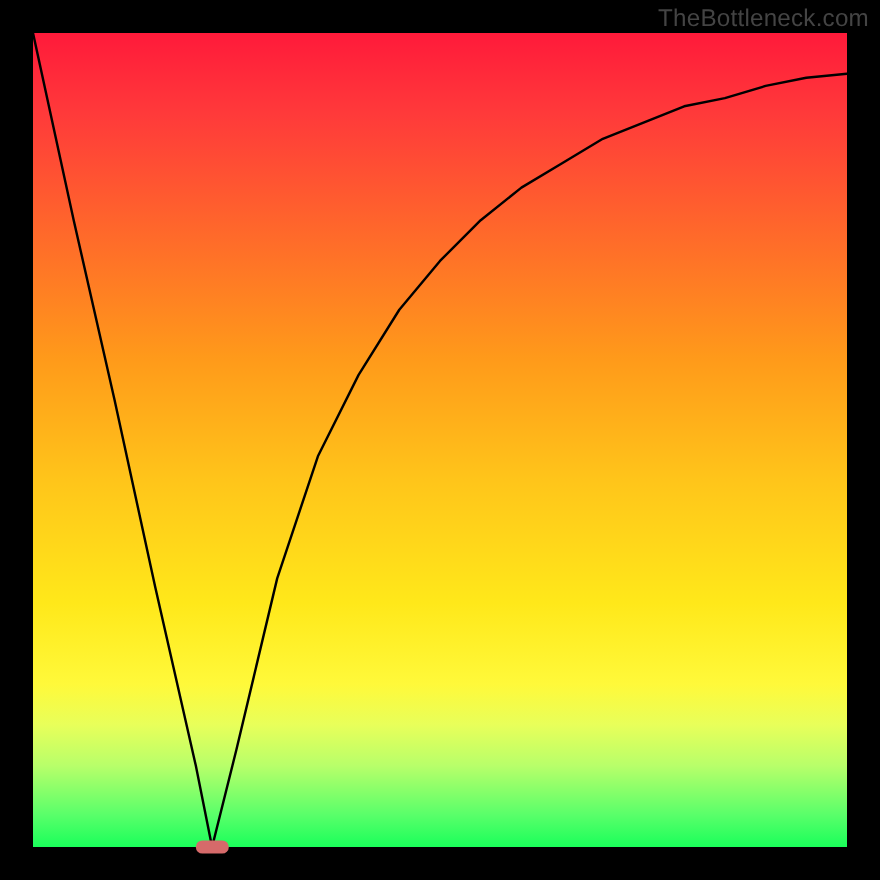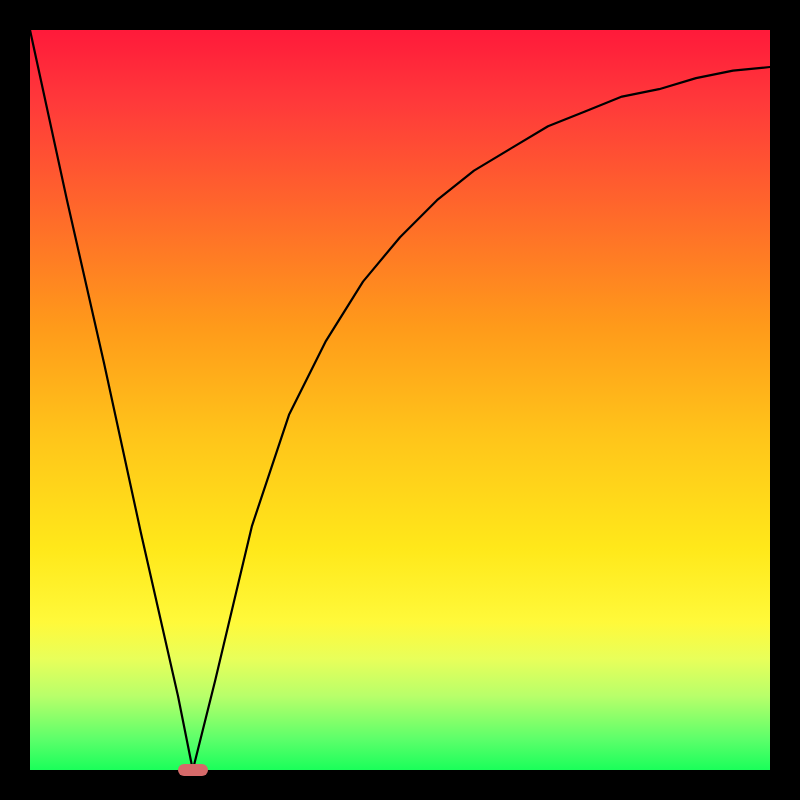--- a/index.html
+++ b/index.html
@@ -64,13 +64,14 @@
 </head>
 <body>
 
 <div class="frame">
   <div class="plot">
     <svg class="curve" viewBox="0 0 740 740" preserveAspectRatio="none">
       <path id="curve-path" fill="none" stroke="#000" stroke-width="2.2" stroke-linejoin="round" stroke-linecap="round" d="M0.0 0.0 L37.0 170.2 L74.0 333.0 L111.0 503.2 L148.0 666.0 L162.8 740.0 L185.0 651.2 L222.0 495.8 L259.0 384.8 L296.0 310.8 L333.0 251.6 L370.0 207.2 L407.0 170.2 L444.0 140.6 L481.0 118.4 L518.0 96.2 L555.0 81.4 L592.0 66.6 L629.0 59.2 L666.0 48.1 L703.0 40.7 L740.0 37.0"></path>
     </svg>
     <div class="marker" id="marker" style="left: 148px; top: 734.08px; width: 29.6px; height: 11.84px; background: rgb(214, 106, 106);"></div>
   </div>
+  <div class="watermark">TheBottleneck.com</div>
 </div>
 
 </body></html>

